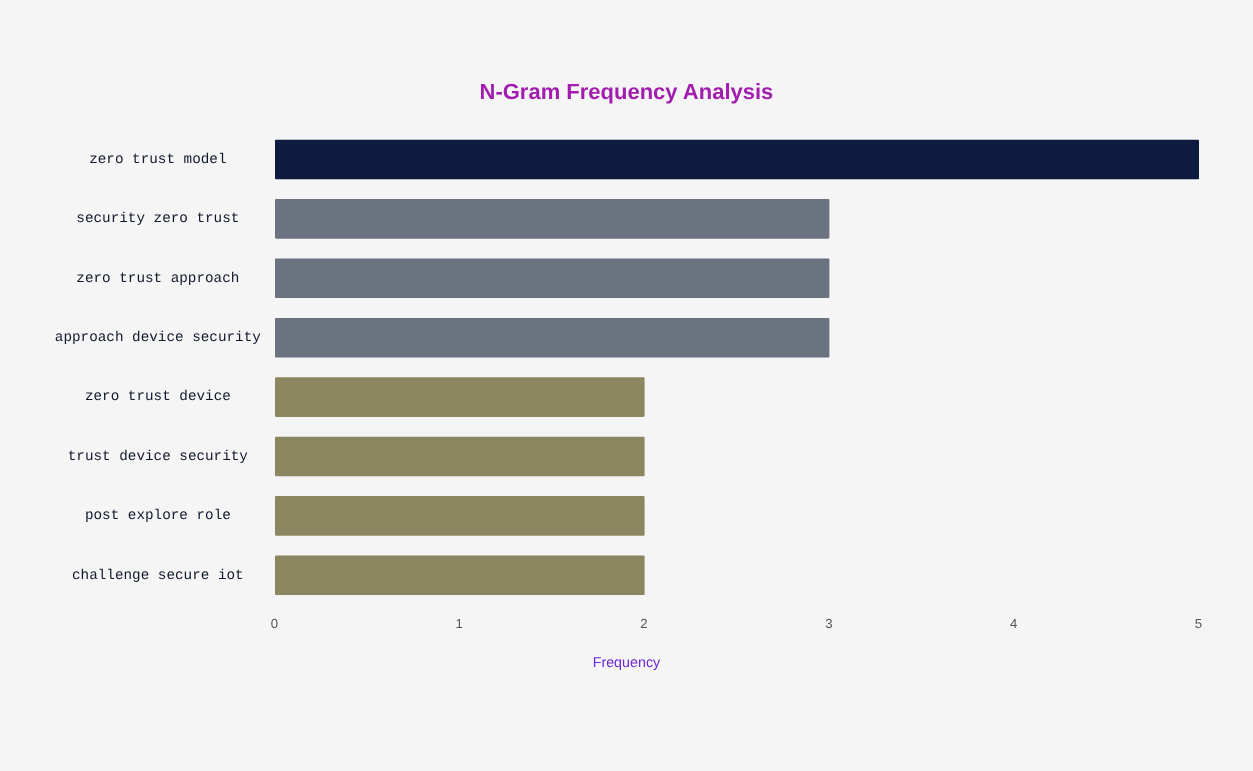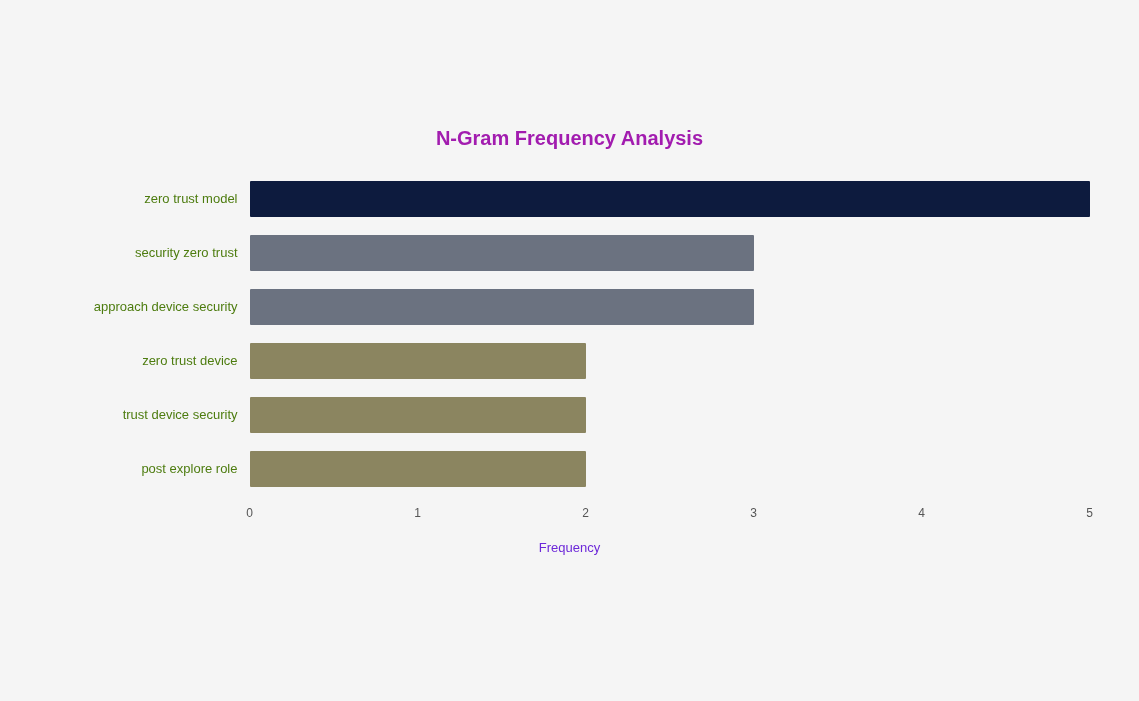--- a/index.html
+++ b/index.html
@@ -31,25 +31,26 @@
       gap: 0;
     }
     .bar-row {
       display: flex;
       align-items: center;
       height: 50px;
       margin-bottom: 4px;
     }
     .bar-label {
       width: 200px;
-      text-align: right;
+      text-align: center;
       padding-right: 12px;
       font-size: 13px;
-      color: #4d7c0f;
+      color: #0f172a;
       flex-shrink: 0;
+      font-family: Liberation Mono, monospace;
     }
     .bar-track {
       flex: 1;
       height: 36px;
       position: relative;
     }
     .bar-fill {
       height: 100%;
       border-radius: 1px;
     }
@@ -101,20 +102,26 @@
           <div class="bar-fill dark-navy" style="width: 100%;"></div>
         </div>
       </div>
       <div class="bar-row">
         <div class="bar-label">security zero trust</div>
         <div class="bar-track">
           <div class="bar-fill gray-blue" style="width: 60%;"></div>
         </div>
       </div>
       <div class="bar-row">
+        <div class="bar-label">zero trust approach</div>
+        <div class="bar-track">
+          <div class="bar-fill gray-blue" style="width: 60%;"></div>
+        </div>
+      </div>
+      <div class="bar-row">
         <div class="bar-label">approach device security</div>
         <div class="bar-track">
           <div class="bar-fill gray-blue" style="width: 60%;"></div>
         </div>
       </div>
       <div class="bar-row">
         <div class="bar-label">zero trust device</div>
         <div class="bar-track">
           <div class="bar-fill khaki" style="width: 40%;"></div>
         </div>
@@ -124,20 +131,26 @@
         <div class="bar-track">
           <div class="bar-fill khaki" style="width: 40%;"></div>
         </div>
       </div>
       <div class="bar-row">
         <div class="bar-label">post explore role</div>
         <div class="bar-track">
           <div class="bar-fill khaki" style="width: 40%;"></div>
         </div>
       </div>
+      <div class="bar-row">
+        <div class="bar-label">challenge secure iot</div>
+        <div class="bar-track">
+          <div class="bar-fill khaki" style="width: 40%;"></div>
+        </div>
+      </div>
     </div>
   <div class="x-axis-container">
     <div class="x-axis-label-spacer"></div>
     <div class="x-axis-ticks" id="x-axis-ticks">
         <span class="x-tick" style="left: 0%;">0</span>
         <span class="x-tick" style="left: 20%;">1</span>
         <span class="x-tick" style="left: 40%;">2</span>
         <span class="x-tick" style="left: 60%;">3</span>
         <span class="x-tick" style="left: 80%;">4</span>
         <span class="x-tick" style="left: 100%;">5</span>

